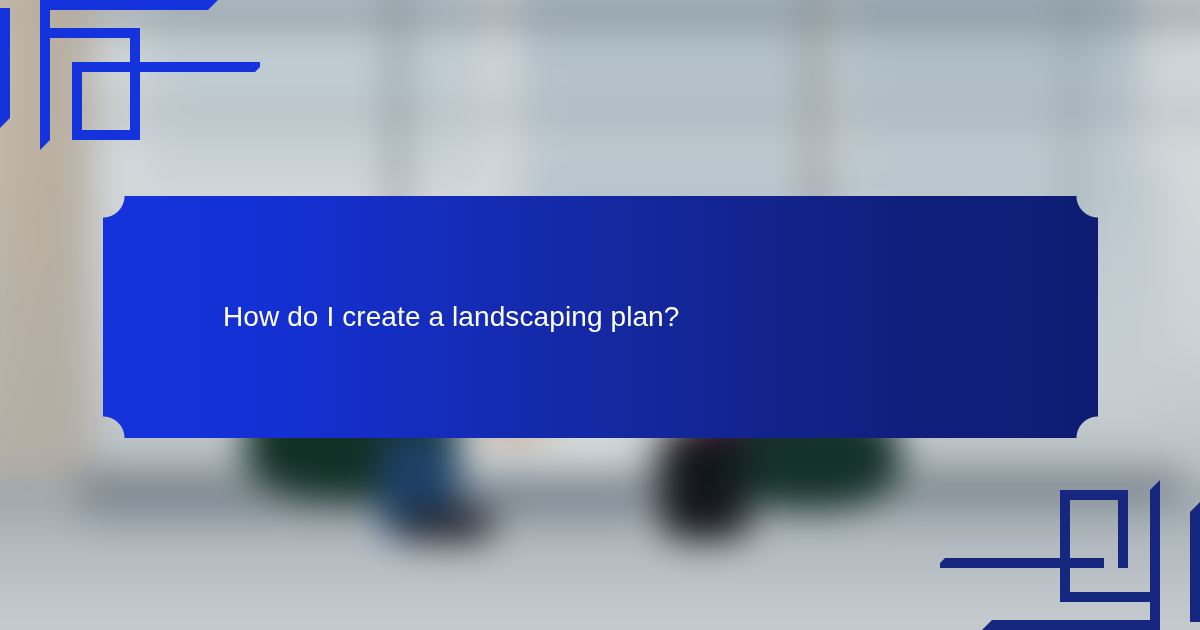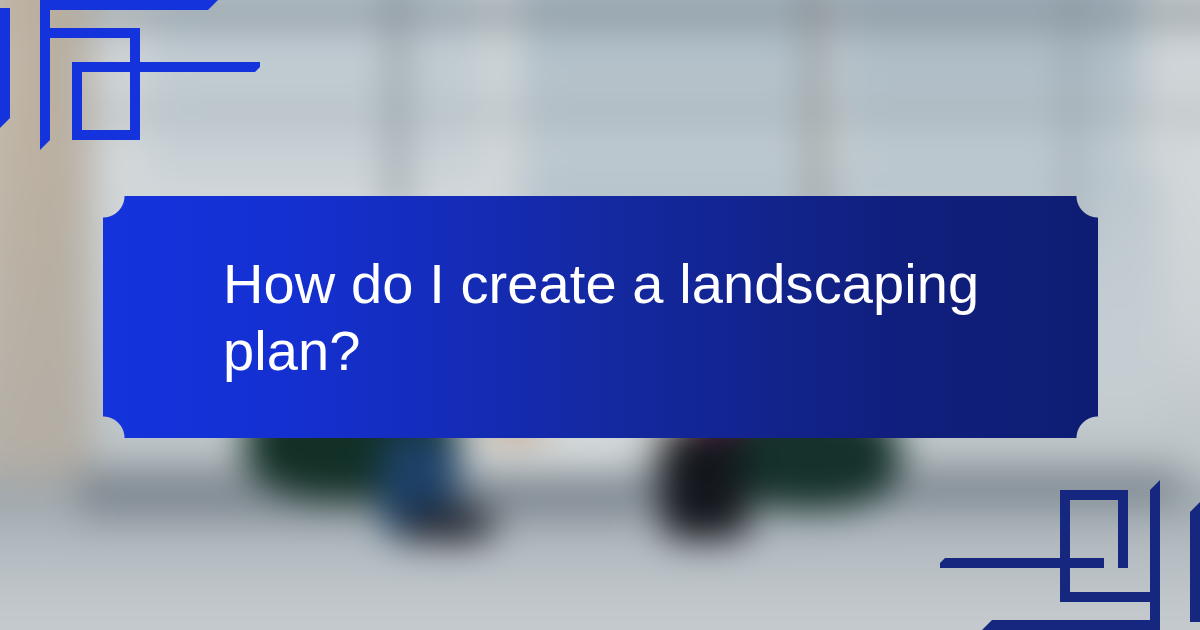--- a/index.html
+++ b/index.html
@@ -184,21 +184,21 @@
   }
   .banner-text {
     position: absolute;
     inset: 0;
     display: flex;
     align-items: center;
     justify-content: flex-start;
     padding-left: 120px;
     box-sizing: border-box;
     color: #ffffff;
-    font-size: 56px;
+    font-size: 28px;
     font-weight: 400;
     letter-spacing: .1px;
     line-height: 1.2;
   }
 </style>
 </head>
 <body>
 
 <div id="stage">
 

